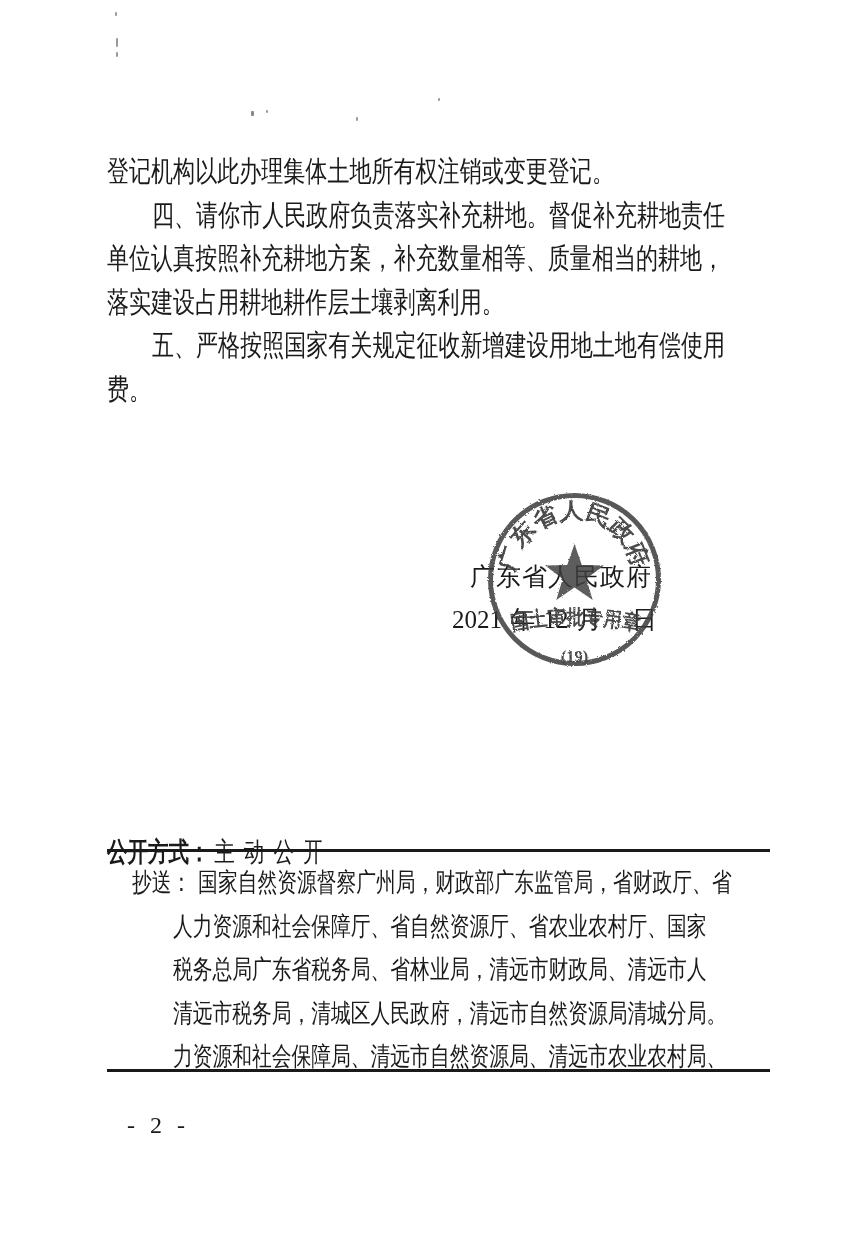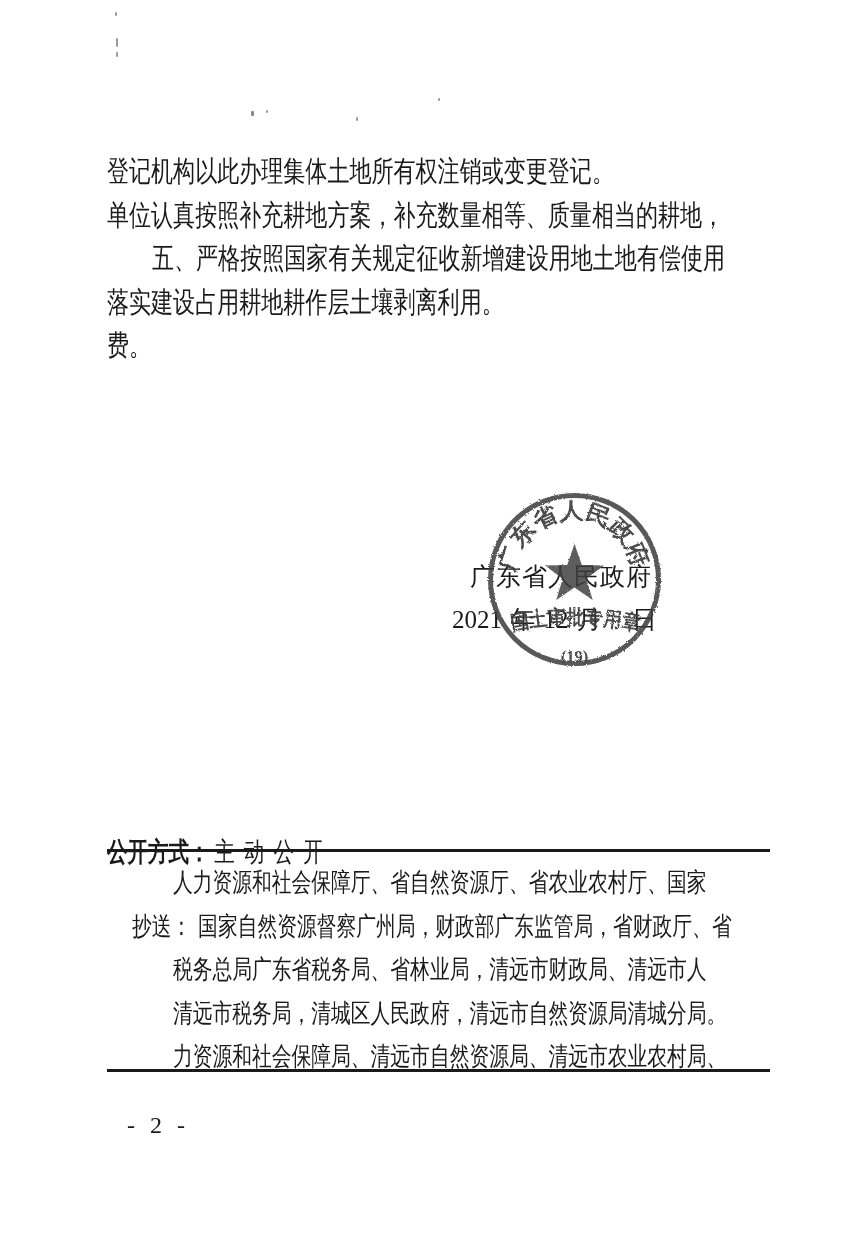--- a/index.html
+++ b/index.html
@@ -78,23 +78,24 @@
   <div class="speck sp1"></div>
   <div class="speck sp2"></div>
   <div class="speck sp3"></div>
   <div class="speck sp4"></div>
   <div class="speck sp5"></div>
   <div class="speck sp6"></div>
   <div class="speck sp7"></div>
 
   <div class="body-block">
     <div class="doc-line"><span class="sx">登记机构以此办理集体土地所有权注销或变更登记。</span></div>
+    <div class="doc-line indent"><span class="sx">四、请你市人民政府负责落实补充耕地。督促补充耕地责任</span></div>
     <div class="doc-line"><span class="sx">单位认真按照补充耕地方案，补充数量相等、质量相当的耕地，</span></div>
+    <div class="doc-line"><span class="sx">落实建设占用耕地耕作层土壤剥离利用。</span></div>
     <div class="doc-line indent"><span class="sx">五、严格按照国家有关规定征收新增建设用地土地有偿使用</span></div>
-    <div class="doc-line"><span class="sx">落实建设占用耕地耕作层土壤剥离利用。</span></div>
     <div class="doc-line"><span class="sx">费。</span></div>
   </div>
 
   <div class="authority-line">广东省人民政府</div>
   <div class="date-prefix">2021 年 12 月</div>
   <div class="date-suffix">日</div>
 
   <svg class="seal" viewBox="0 0 181 181" aria-hidden="true">
     <defs>
       <filter id="rough" x="-6%" y="-6%" width="112%" height="112%">
@@ -113,22 +114,22 @@
     </g>
   </svg>
 
   <div class="disclosure">
     <span class="sx"><span class="label">公开方式：</span><span class="value">主动公开</span></span>
   </div>
 
   <div class="rule rule-top"></div>
 
   <div class="cc-block">
+    <div class="cc-line"><span class="sx"><span class="cc-label">抄送：</span><span>国家自然资源督察广州局，财政部广东监管局，省财政厅、省</span></span></div>
     <div class="cc-line cont"><span class="sx">人力资源和社会保障厅、省自然资源厅、省农业农村厅、国家</span></div>
-    <div class="cc-line"><span class="sx"><span class="cc-label">抄送：</span><span>国家自然资源督察广州局，财政部广东监管局，省财政厅、省</span></span></div>
     <div class="cc-line cont"><span class="sx">税务总局广东省税务局、省林业局，清远市财政局、清远市人</span></div>
     <div class="cc-line cont"><span class="sx">清远市税务局，清城区人民政府，清远市自然资源局清城分局。</span></div>
     <div class="cc-line cont"><span class="sx">力资源和社会保障局、清远市自然资源局、清远市农业农村局、</span></div>
   </div>
 
   <div class="rule rule-bottom"></div>
 
   <div class="page-number">- 2 -</div>
 
 </div>

